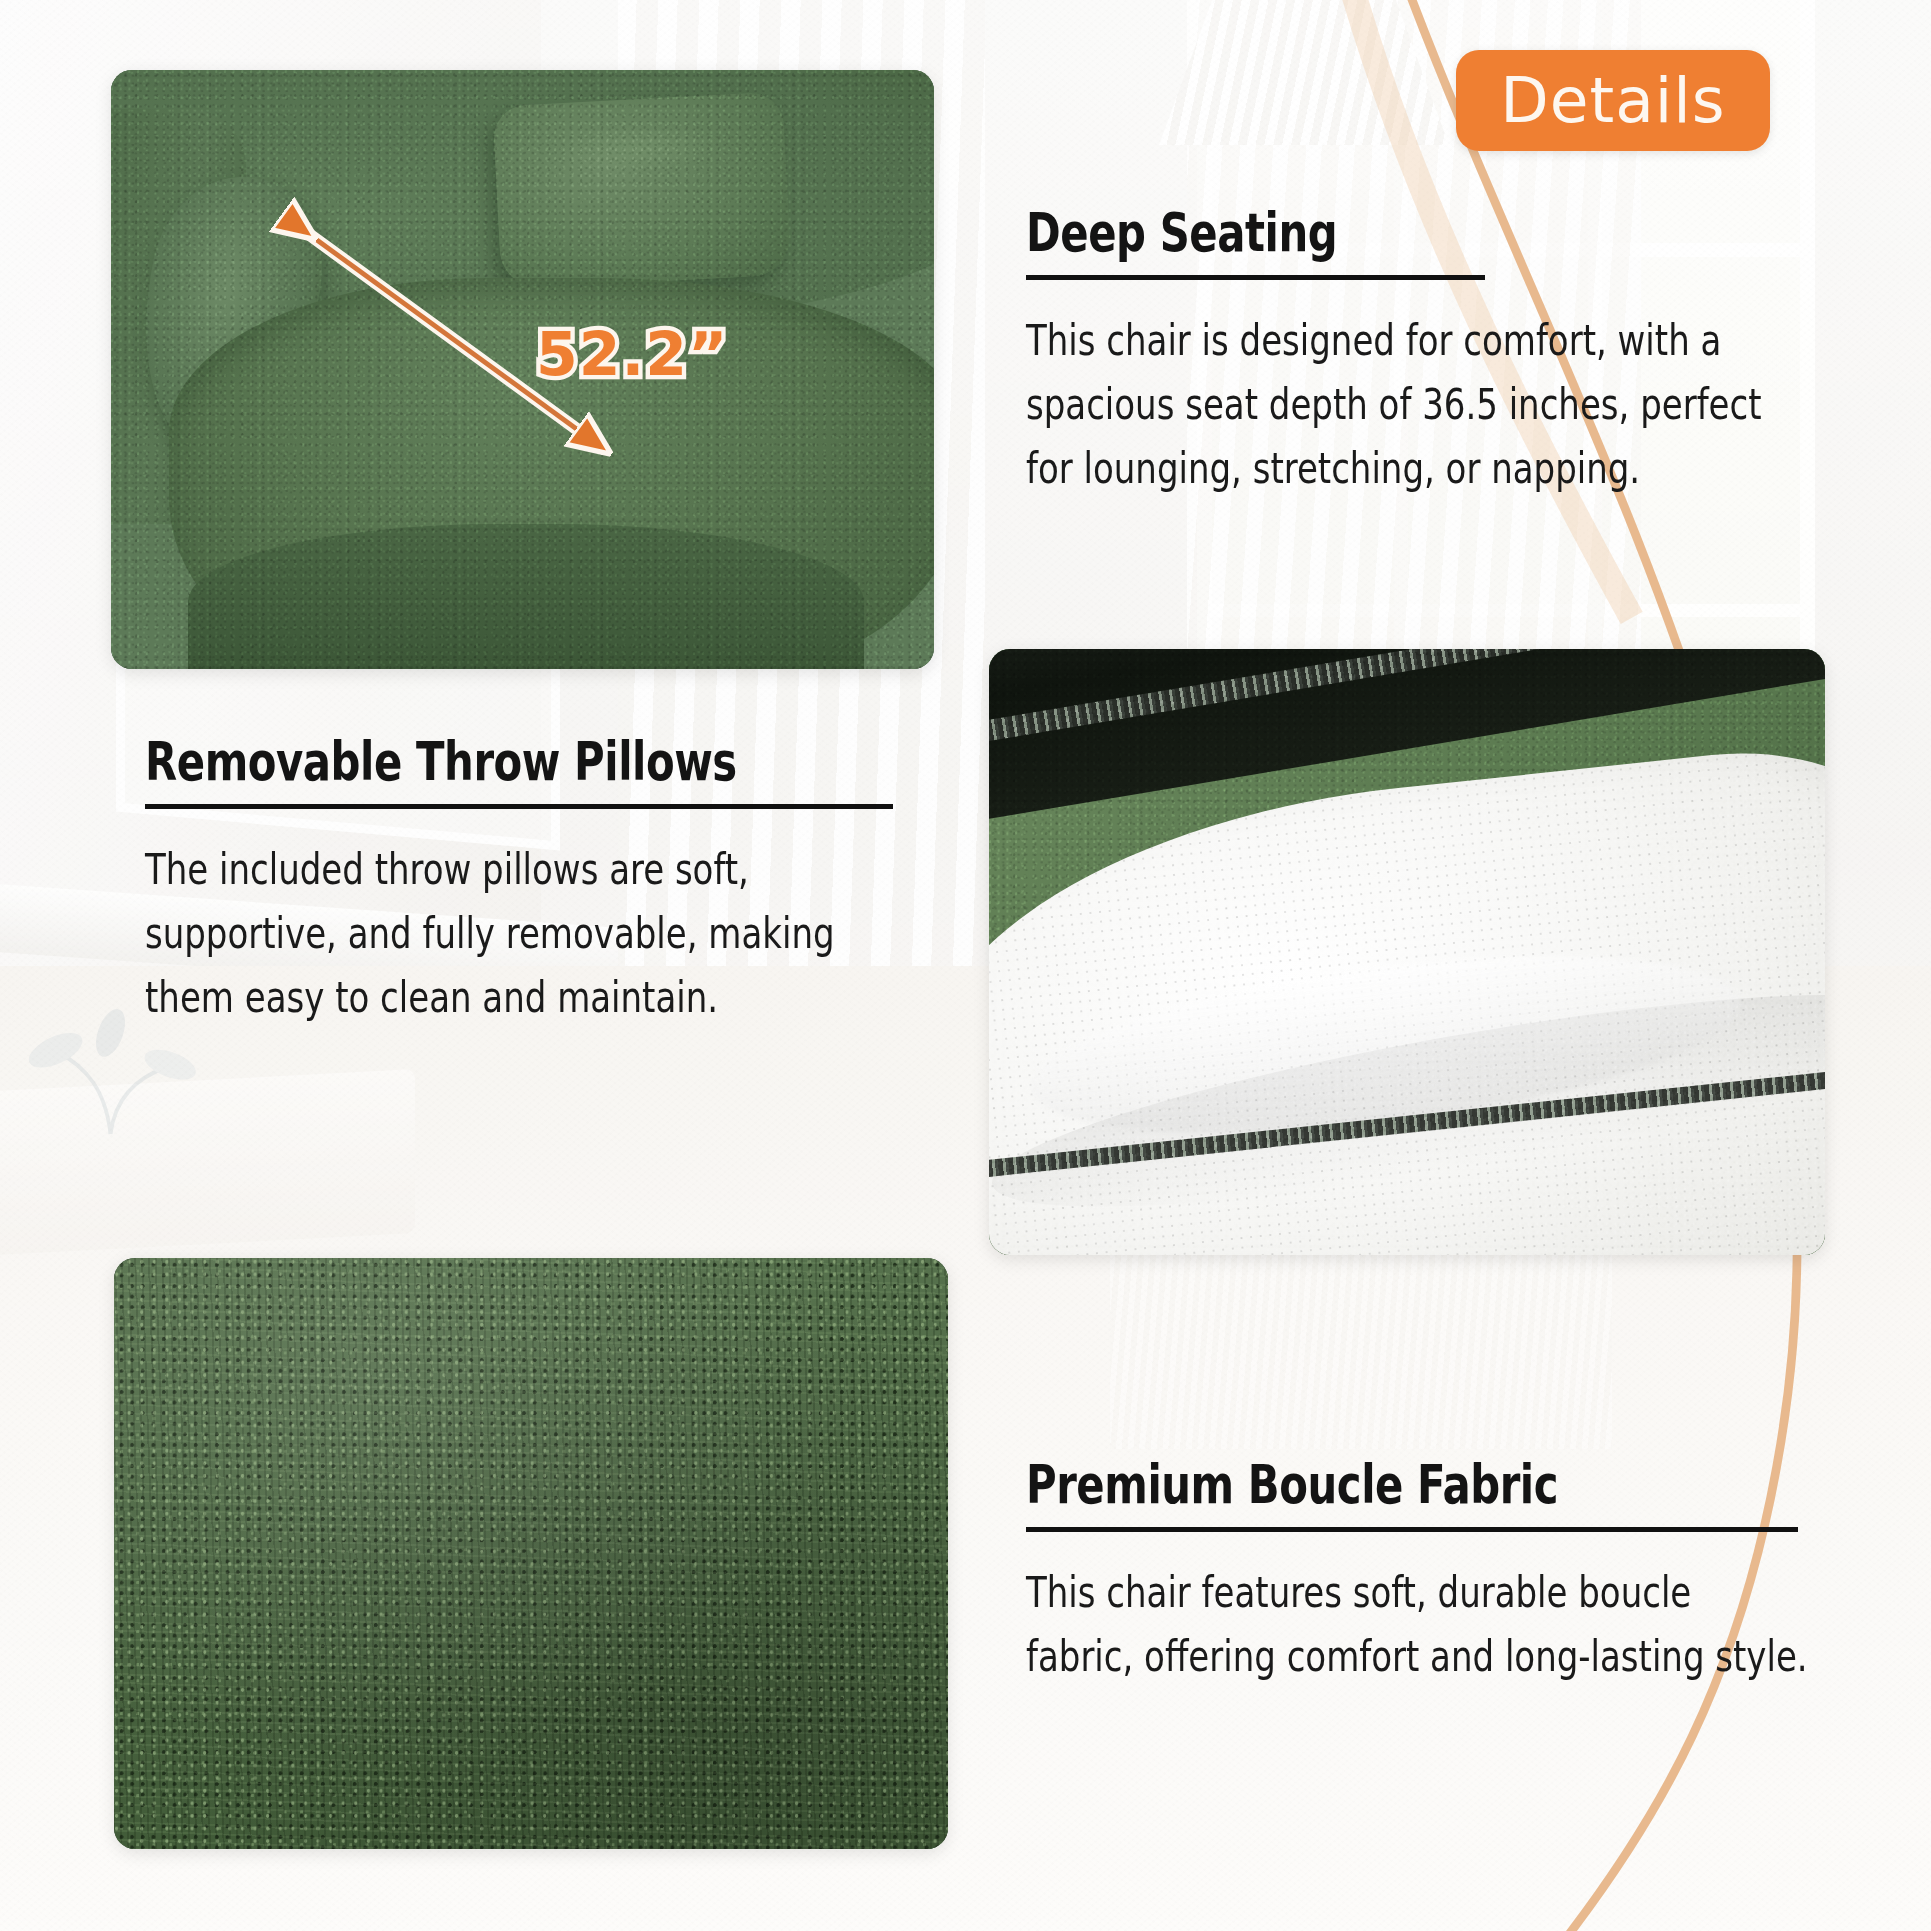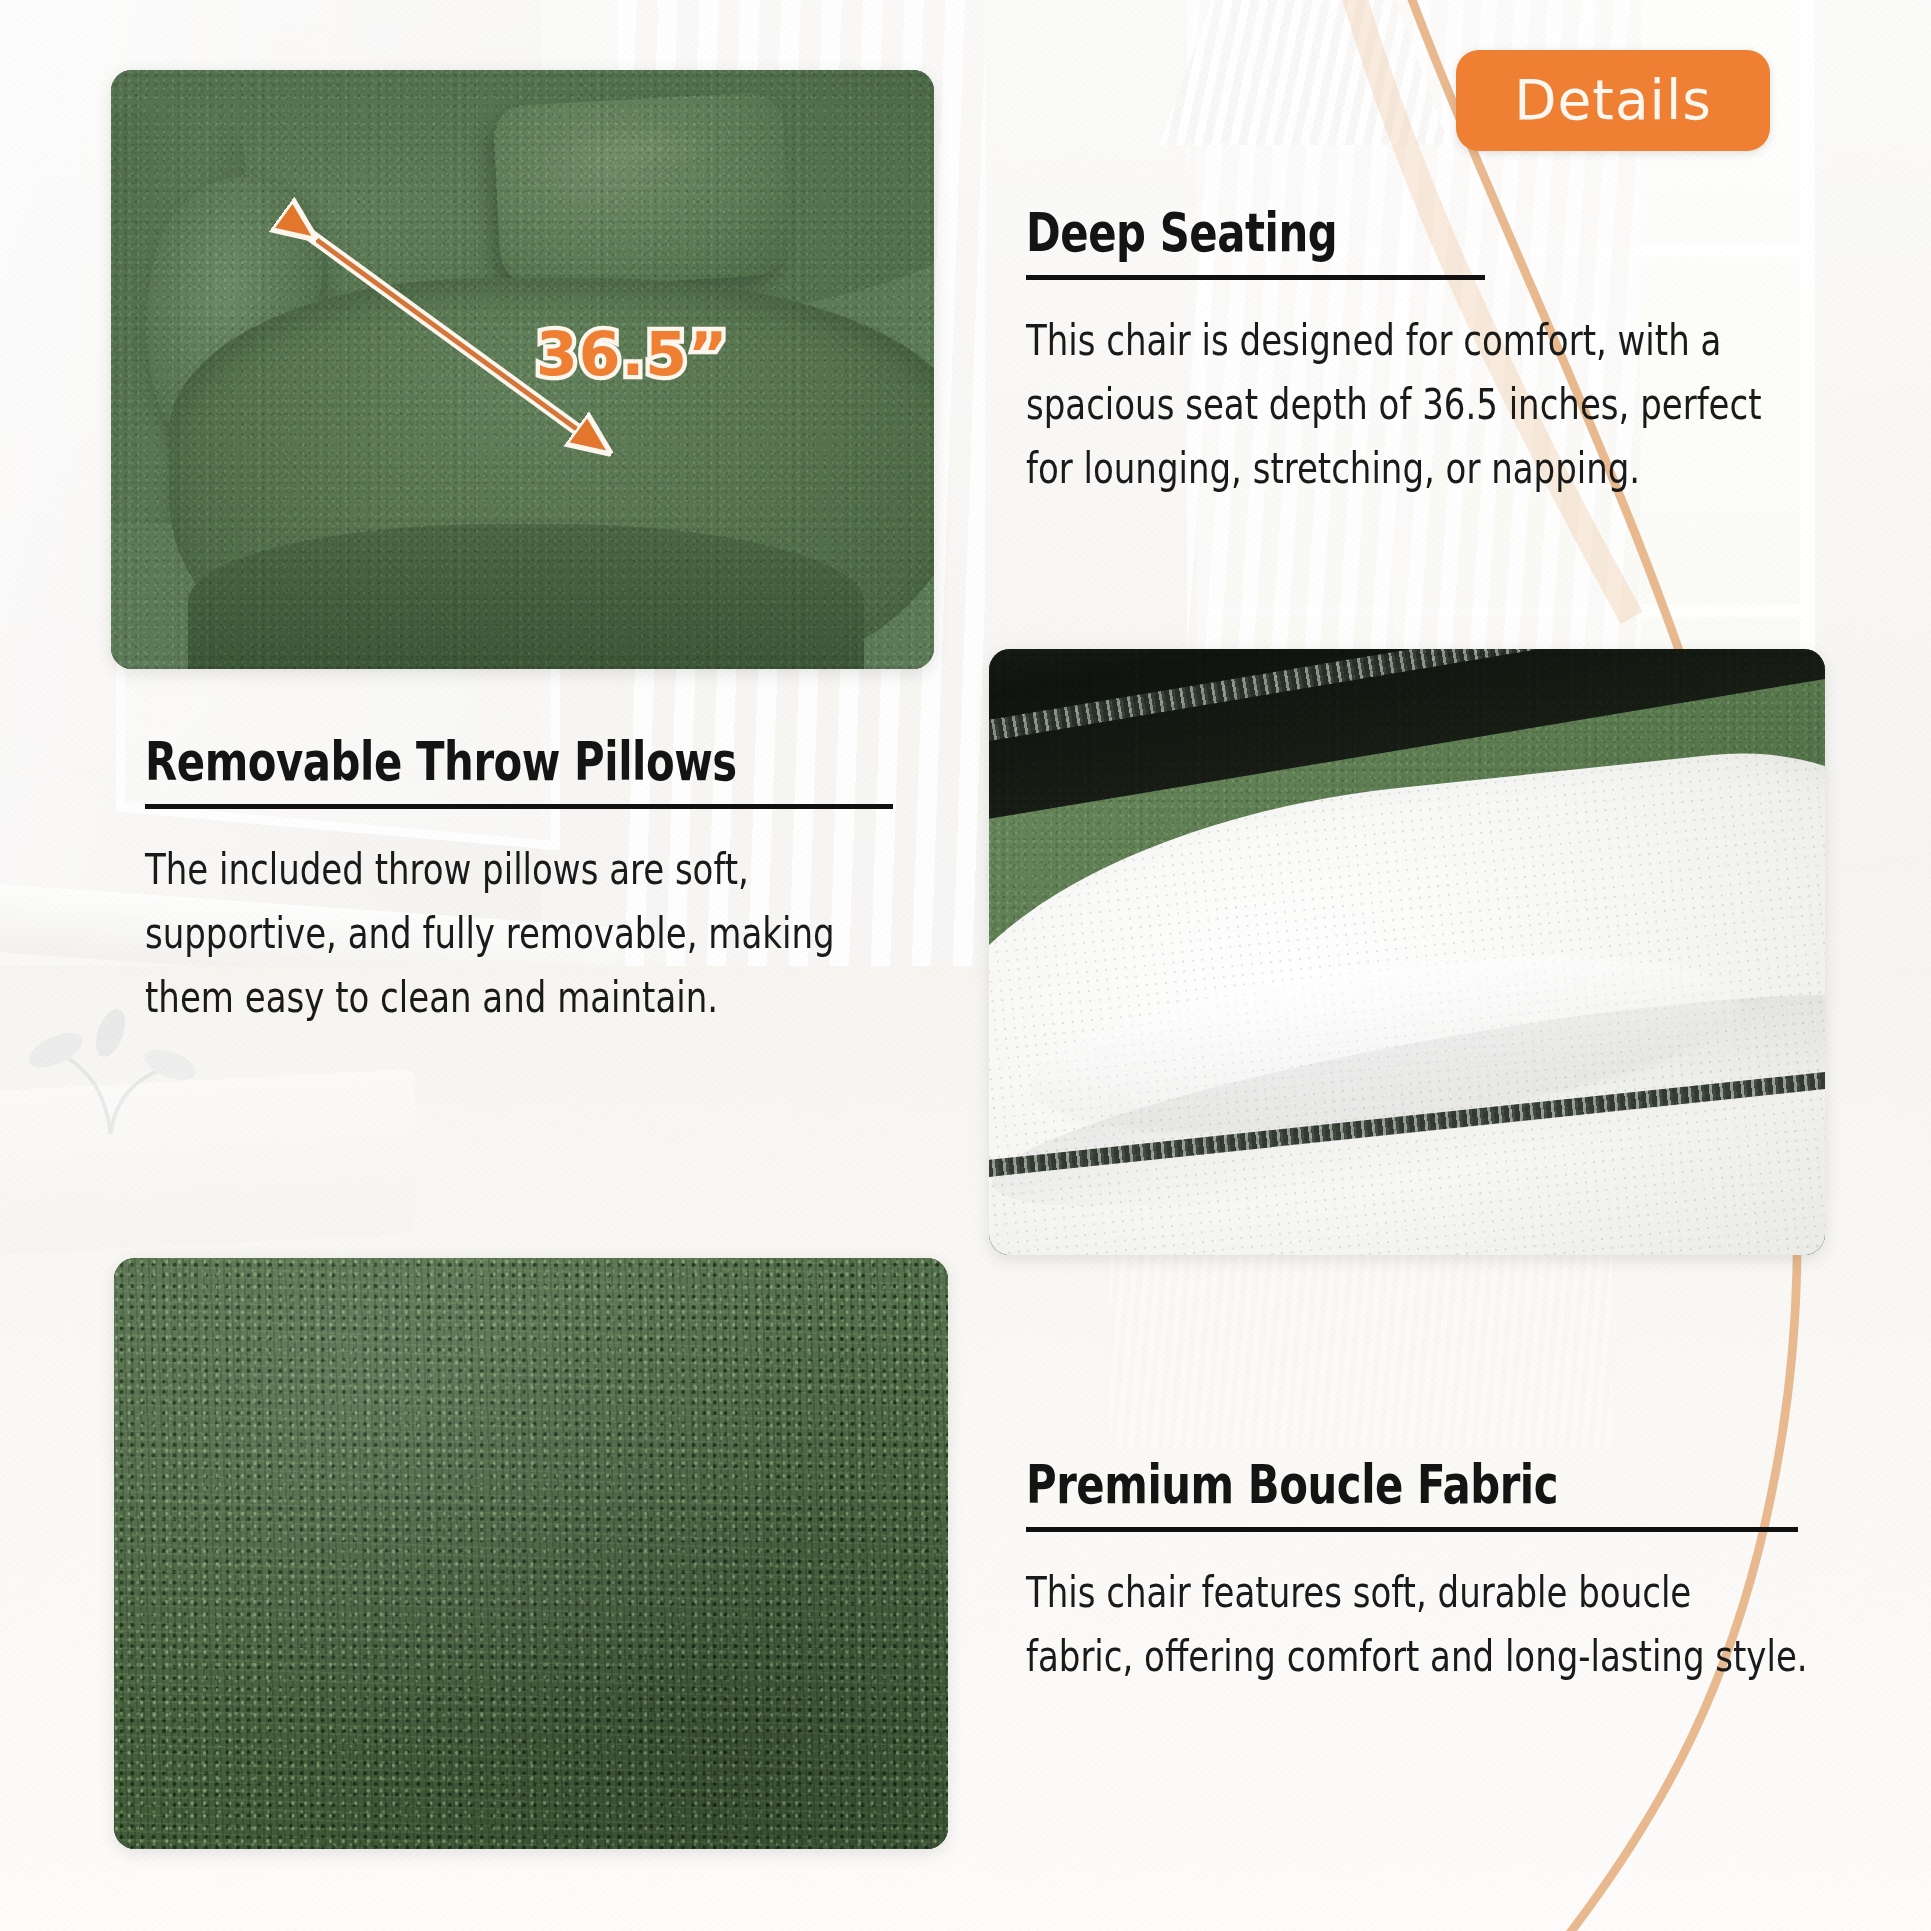--- a/index.html
+++ b/index.html
@@ -278,21 +278,21 @@
   
   #details-badge {
     position:absolute; z-index:6; left:1456px; top:50px;
     width:314px; height:101px; border-radius:23px;
     background:#ef7f32;
     box-shadow:0 2.9px 9.7px rgba(0,0,0,.10);
     display:flex; align-items:center; justify-content:center;
   }
   #details-badge span {
     font-family:"DejaVu Sans", sans-serif;
-    font-size:55px; font-weight:400; color:#fdf7f0; letter-spacing:1px;
+    font-size:63px; font-weight:400; color:#fdf7f0; letter-spacing:1px;
     line-height:1;
   }
 </style>
 </head>
 <body>
 
 <div id="bg">
   <div class="wall-left"></div>
   <div class="wainscot"></div>
   <div class="baseboard"></div>
@@ -345,21 +345,21 @@
         <marker id="headA" markerWidth="9" markerHeight="9" refX="7" refY="4.5" orient="auto">
           <path d="M9,4.5 L0,0.6 L0,8.4 Z" fill="#e2762c" stroke="#fdf6ee" stroke-width="1.1"></path>
         </marker>
         <marker id="headB" markerWidth="9" markerHeight="9" refX="7" refY="4.5" orient="auto">
           <path d="M9,4.5 L0,0.6 L0,8.4 Z" fill="#e2762c" stroke="#fdf6ee" stroke-width="1.1"></path>
         </marker>
       </defs>
       <line x1="205" y1="170" x2="510" y2="392" stroke="#fdf6ee" stroke-width="13" stroke-linecap="round"></line>
       <line x1="205" y1="170" x2="510" y2="392" stroke="#d4763a" stroke-width="5" marker-start="url(#headA)" marker-end="url(#headB)"></line>
     </svg>
-    <div class="dim-label">36.5”</div>
+    <div class="dim-label">52.2”</div>
   </div>
 </div>
 
 <div class="panel" id="panel-zipper">
   <div class="zip-scene">
     <div class="zip-green-top"></div>
     <div class="zip-green-bottom"></div>
     <div class="zip-black-band"></div>
     <div class="zip-teeth"></div>
     <div class="zip-white-lining"></div>

